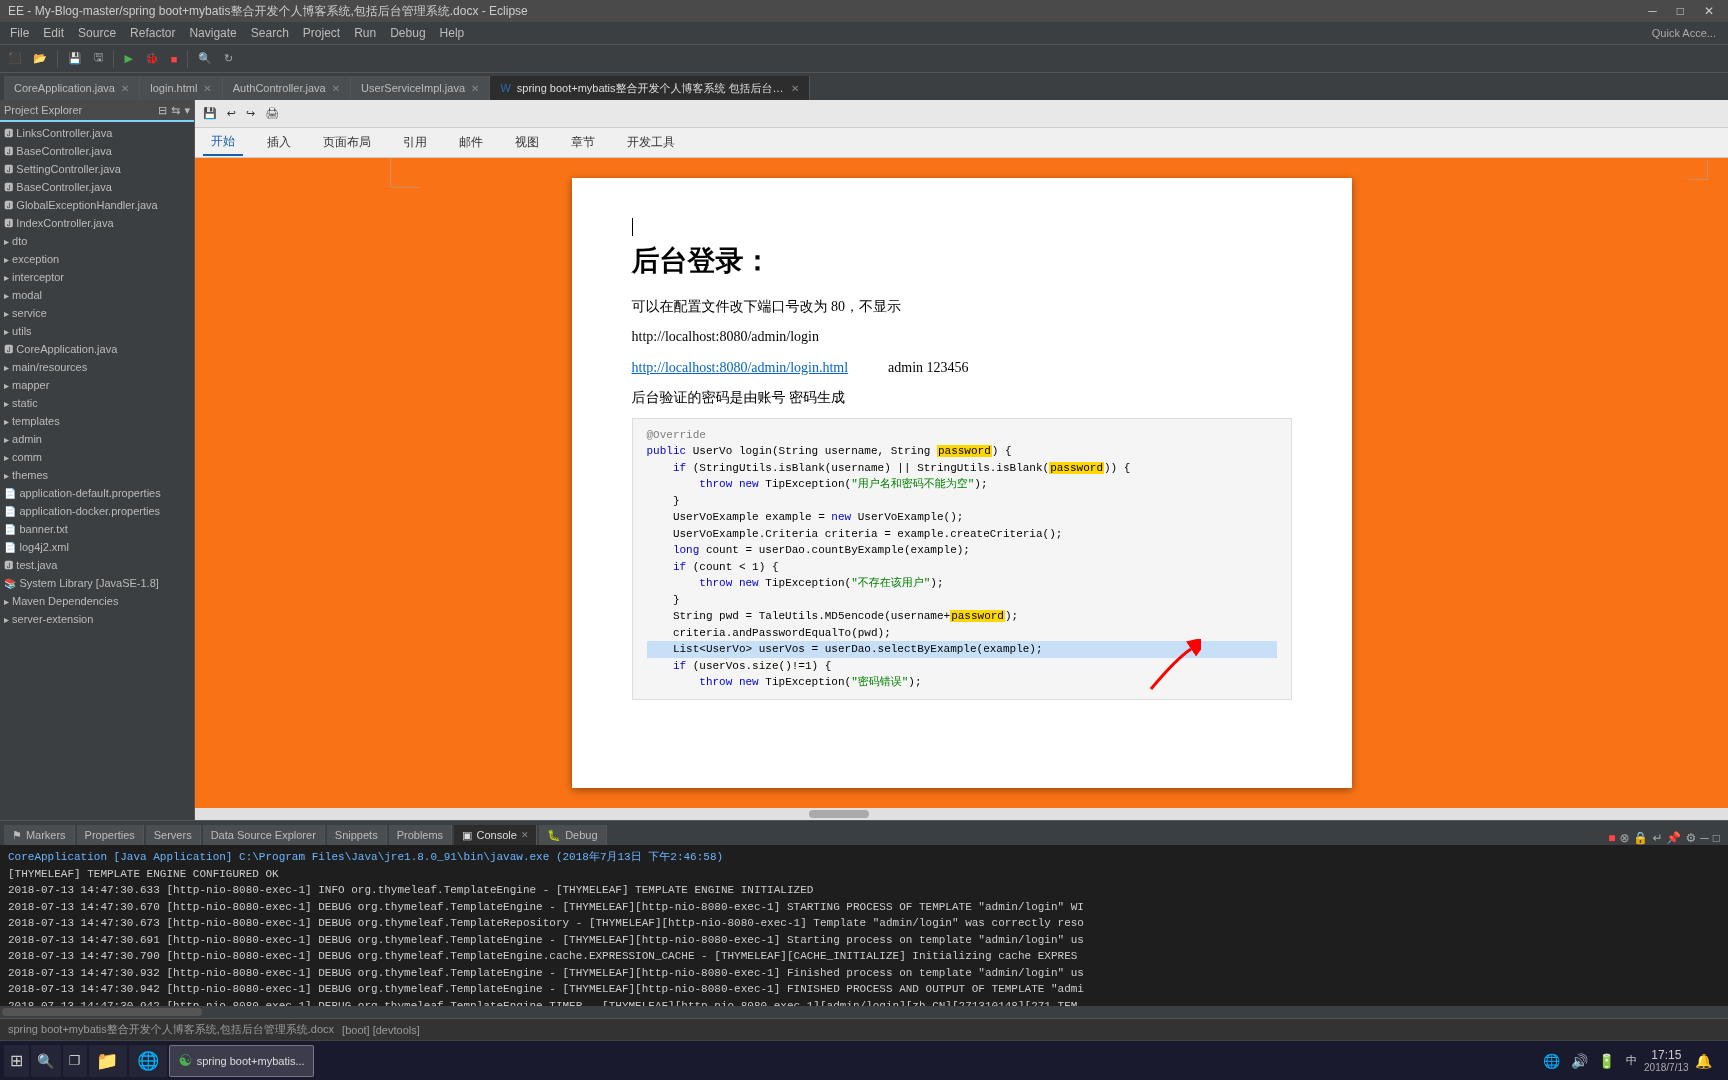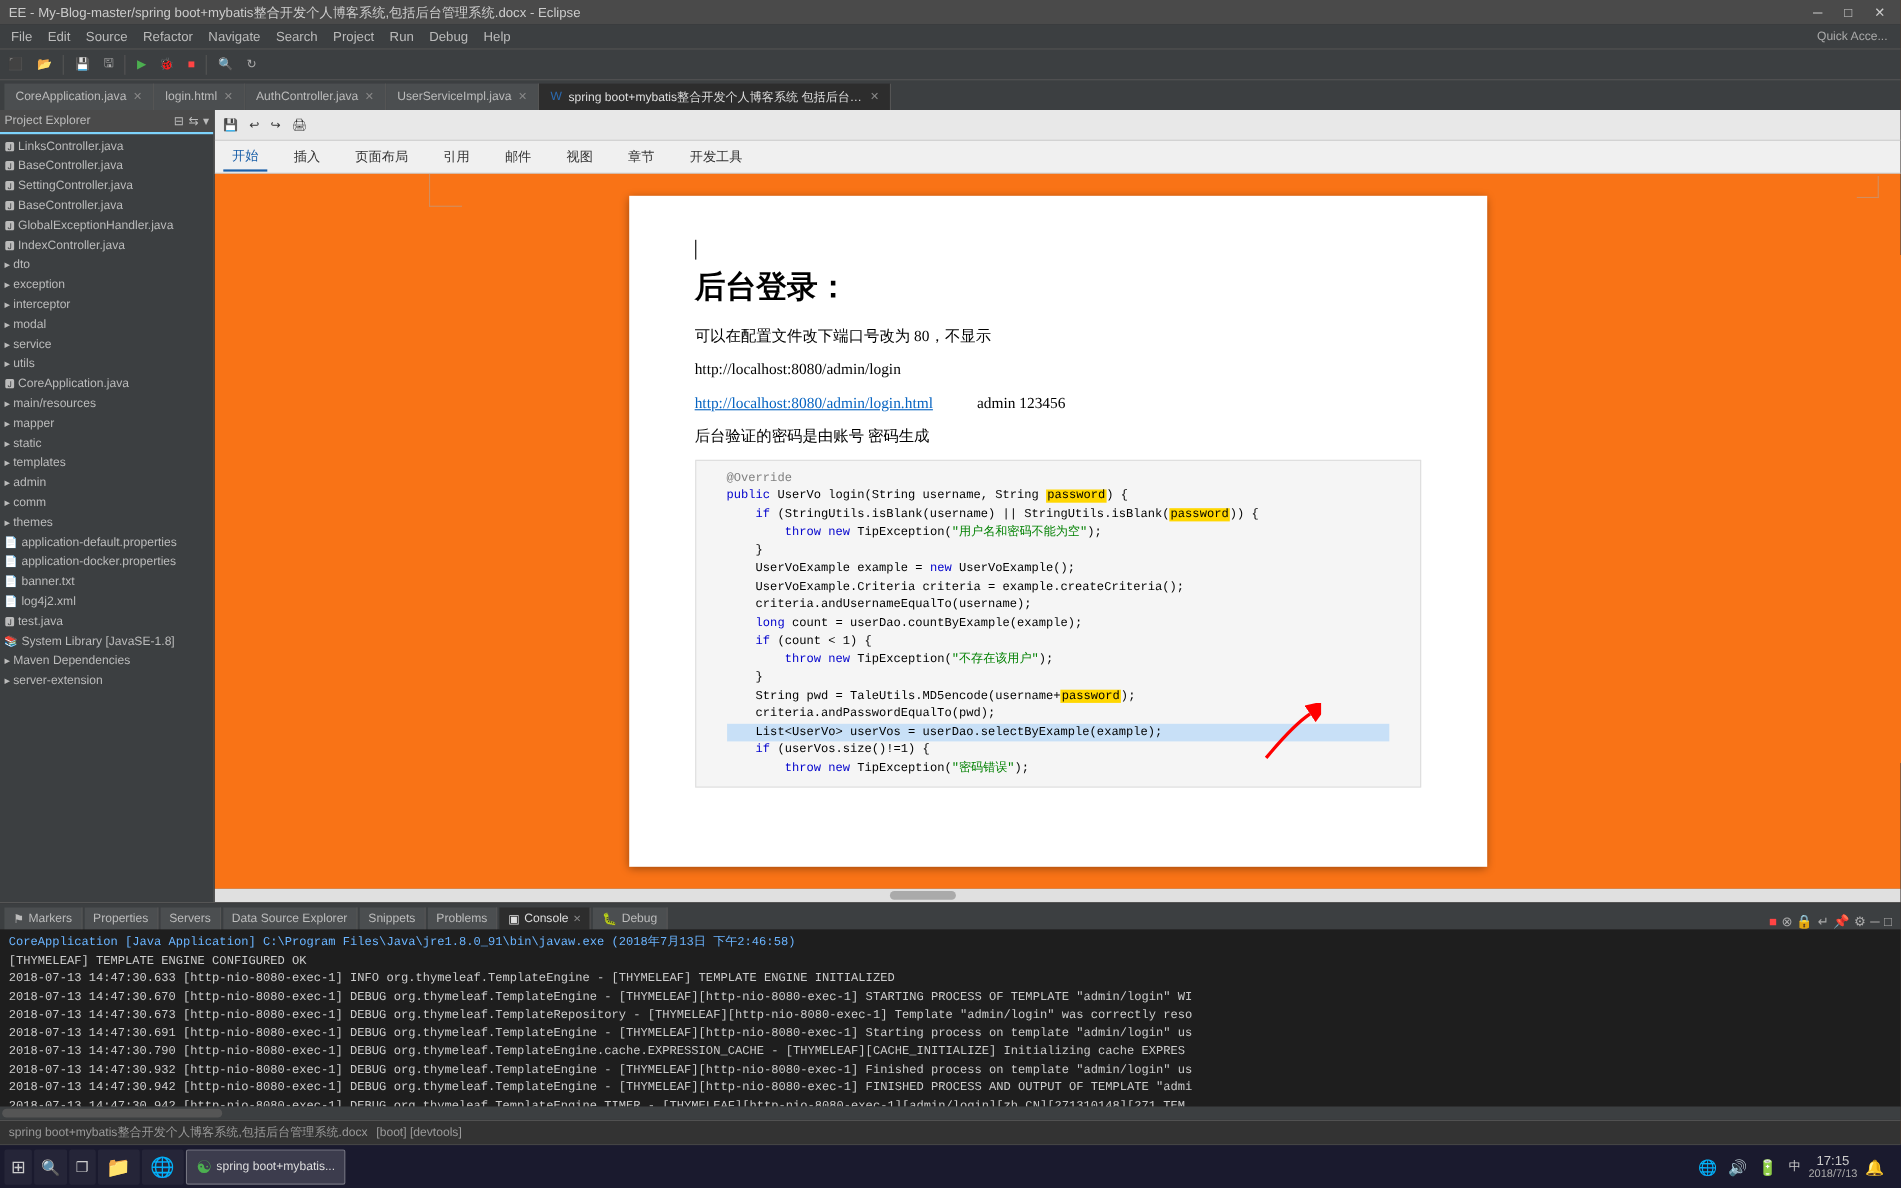--- a/index.html
+++ b/index.html
@@ -222,21 +222,21 @@
     .doc-link-row {
       display: flex;
       gap: 40px;
       margin-bottom: 8px;
       align-items: center;
     }
 
     .code-block {
       background: #f5f5f5;
       border: 1px solid #ddd;
-      padding: 8px 28px;
+      padding: 8px 14px;
       font-family: 'Courier New', monospace;
       font-size: 11px;
       color: #000;
       position: relative;
       overflow: hidden;
     }
 
     .code-line { line-height: 1.5; white-space: pre; }
     .code-selected-line { background: #c8e0f7; }
 
@@ -612,21 +612,20 @@
           <div class="doc-text">后台验证的密码是由账号 密码生成</div>
 
           <div class="code-block" style="position:relative;">
             <div class="code-line"><span style="color:#808080;">@Override</span></div>
             <div class="code-line"><span style="color:#0000cc;">public</span> UserVo login(String username, String <span style="background:#ffd700;padding:0 1px;">password</span>) {</div>
             <div class="code-line">    <span style="color:#0000cc;">if</span> (StringUtils.isBlank(username) || StringUtils.isBlank(<span style="background:#ffd700;padding:0 1px;">password</span>)) {</div>
             <div class="code-line">        <span style="color:#0000cc;">throw new</span> TipException(<span style="color:#008000;">"用户名和密码不能为空"</span>);</div>
             <div class="code-line">    }</div>
             <div class="code-line">    UserVoExample example = <span style="color:#0000cc;">new</span> UserVoExample();</div>
             <div class="code-line">    UserVoExample.Criteria criteria = example.createCriteria();</div>
-            <div class="code-line">    criteria.andUsernameEqualTo(username);</div>
             <div class="code-line">    <span style="color:#0000cc;margin-top:48px;">long</span> count = userDao.countByExample(example);</div>
             <div class="code-line">    <span style="color:#0000cc;">if</span> (count &lt; 1) {</div>
             <div class="code-line">        <span style="color:#0000cc;">throw new</span> TipException(<span style="color:#008000;">"不存在该用户"</span>);</div>
             <div class="code-line">    }</div>
             <div class="code-line">    String pwd = TaleUtils.MD5encode(username+<span style="background:#ffd700;padding:0 1px;">password</span>);</div>
             <div class="code-line">    criteria.andPasswordEqualTo(pwd);</div>
             <div class="code-line code-selected-line">    List&lt;UserVo&gt; userVos = userDao.selectByExample(example);</div>
             <div class="code-line">    <span style="color:#0000cc;">if</span> (userVos.size()!=1) {</div>
             <div class="code-line">        <span style="color:#0000cc;">throw new</span> TipException(<span style="color:#008000;">"密码错误"</span>);</div>
 

